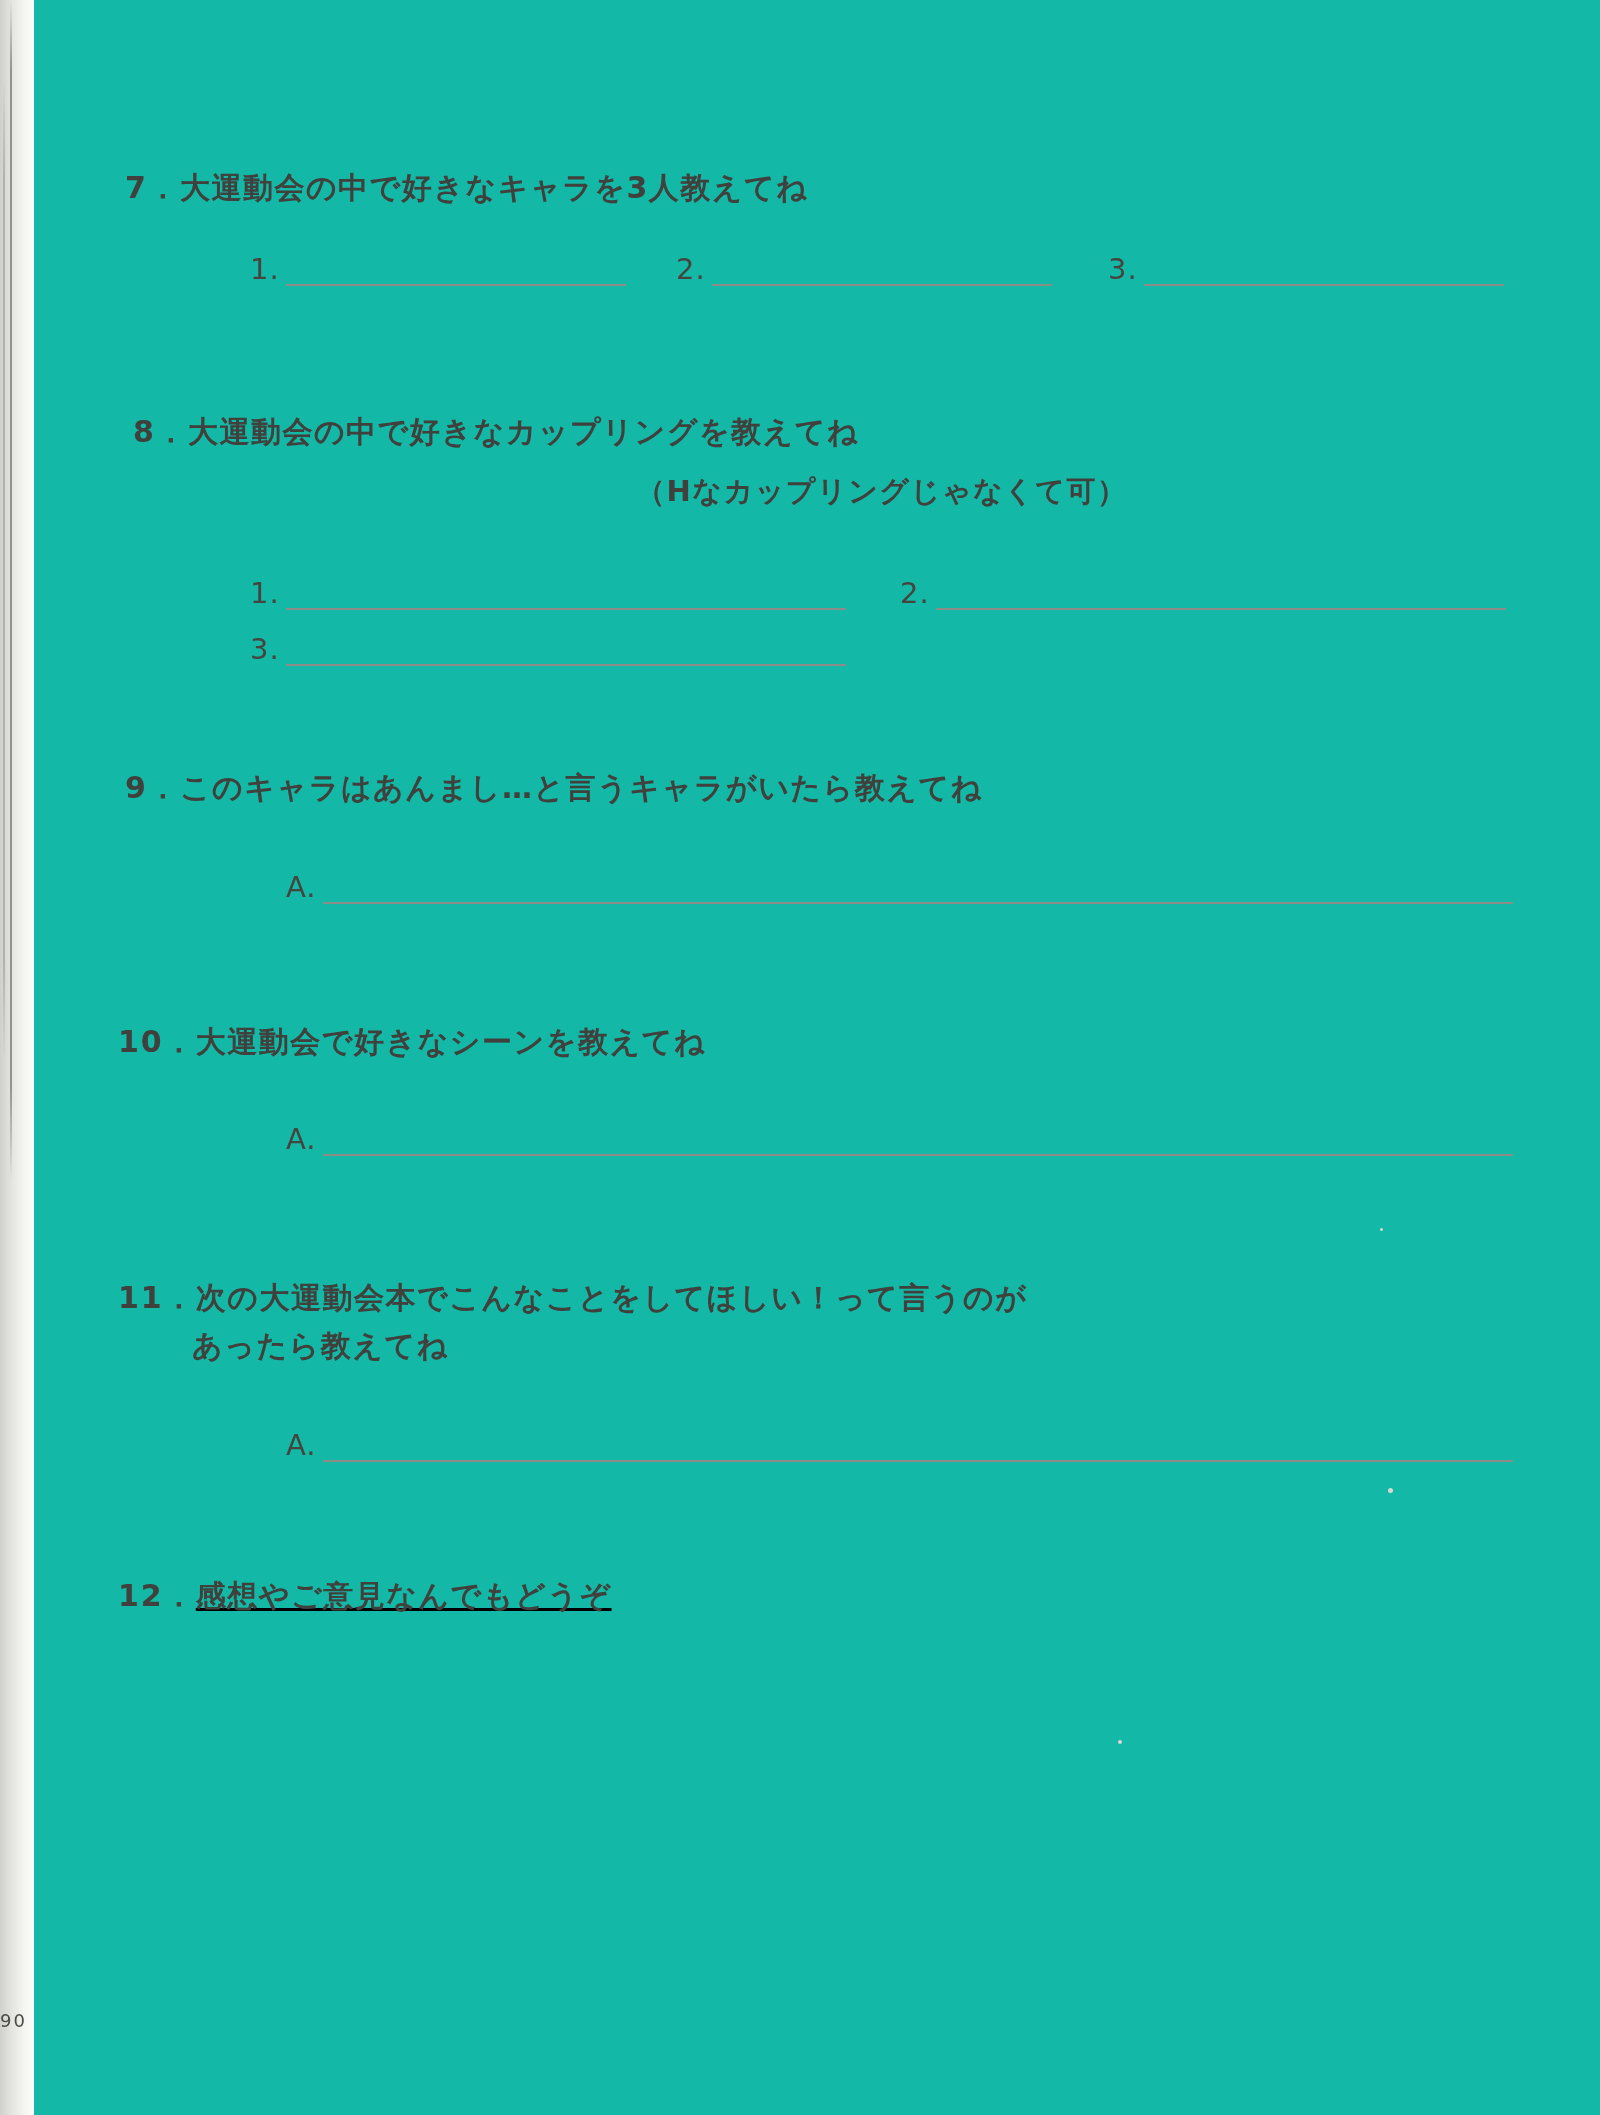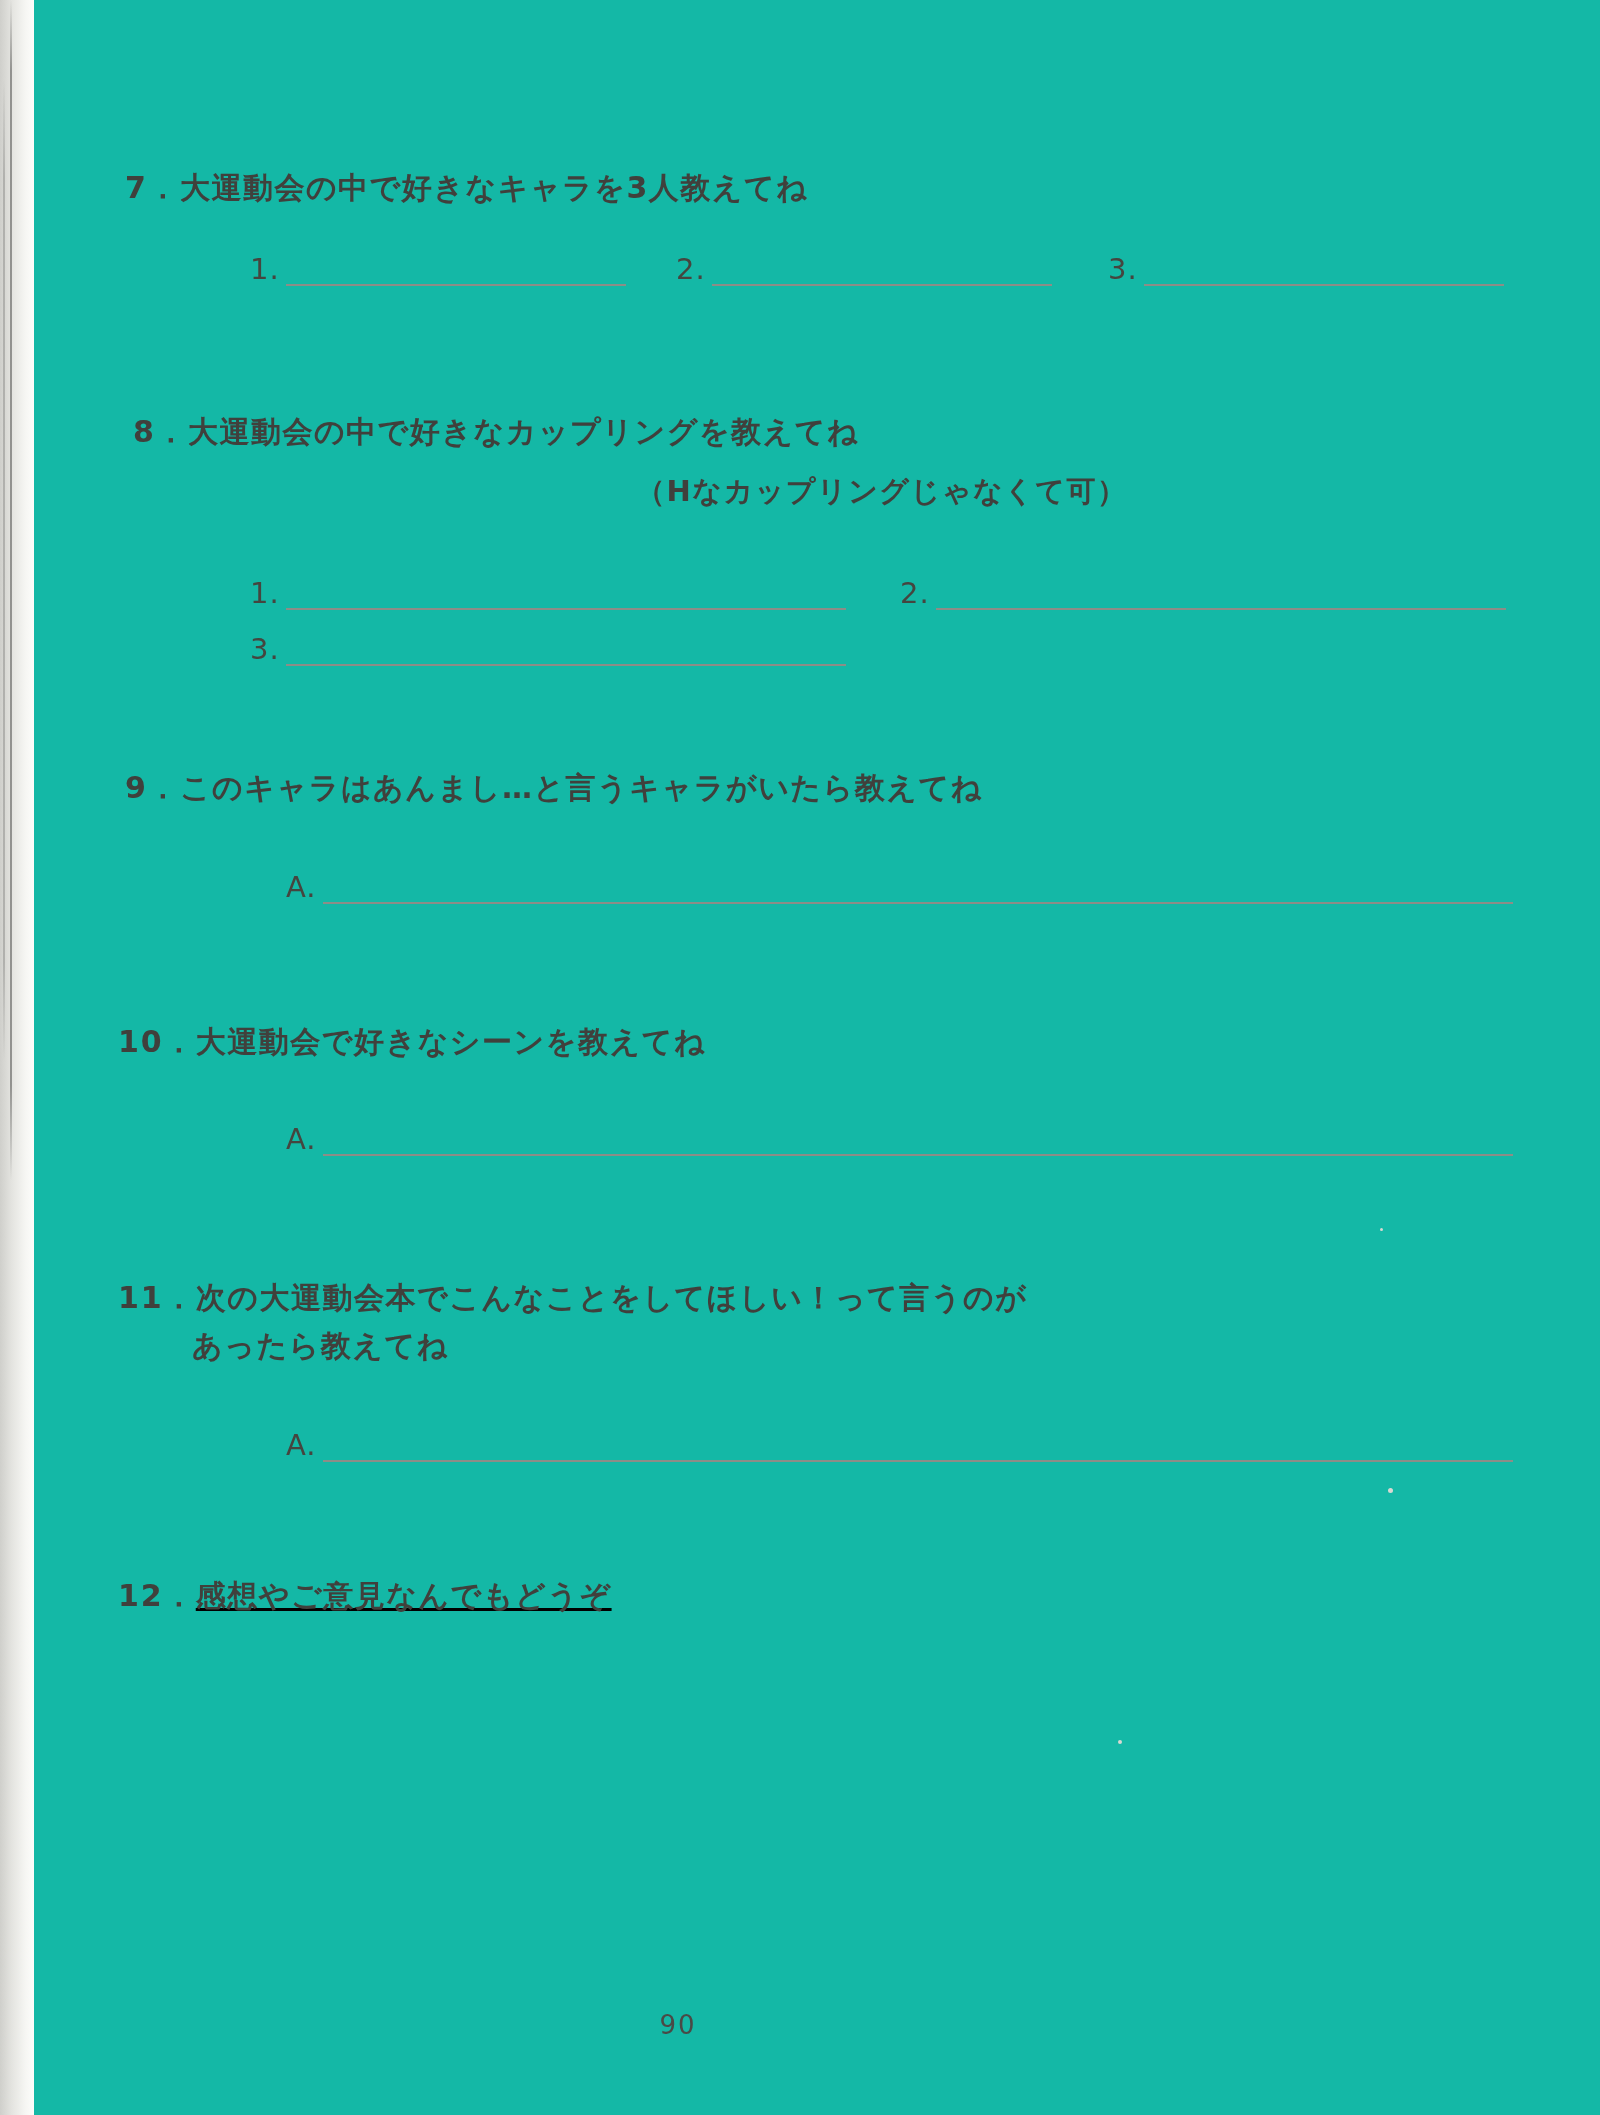--- a/index.html
+++ b/index.html
@@ -95,23 +95,23 @@
     border-bottom: 2px solid #8d8d87;
     height: 30px;
     box-sizing: border-box;
   }
 
   .pagenum {
     position: absolute;
     left: 0;
     top: 2010px;
     width: 1356px;
-    text-align: center;
+    text-align: left;
     color: #4a4a46;
-    font-size: 26px;
+    font-size: 18px;
     letter-spacing: 2px;
   }
 
   
   .speck {
     position: absolute;
     background: #d8d8d2;
     border-radius: 50%;
   }
 </style>

